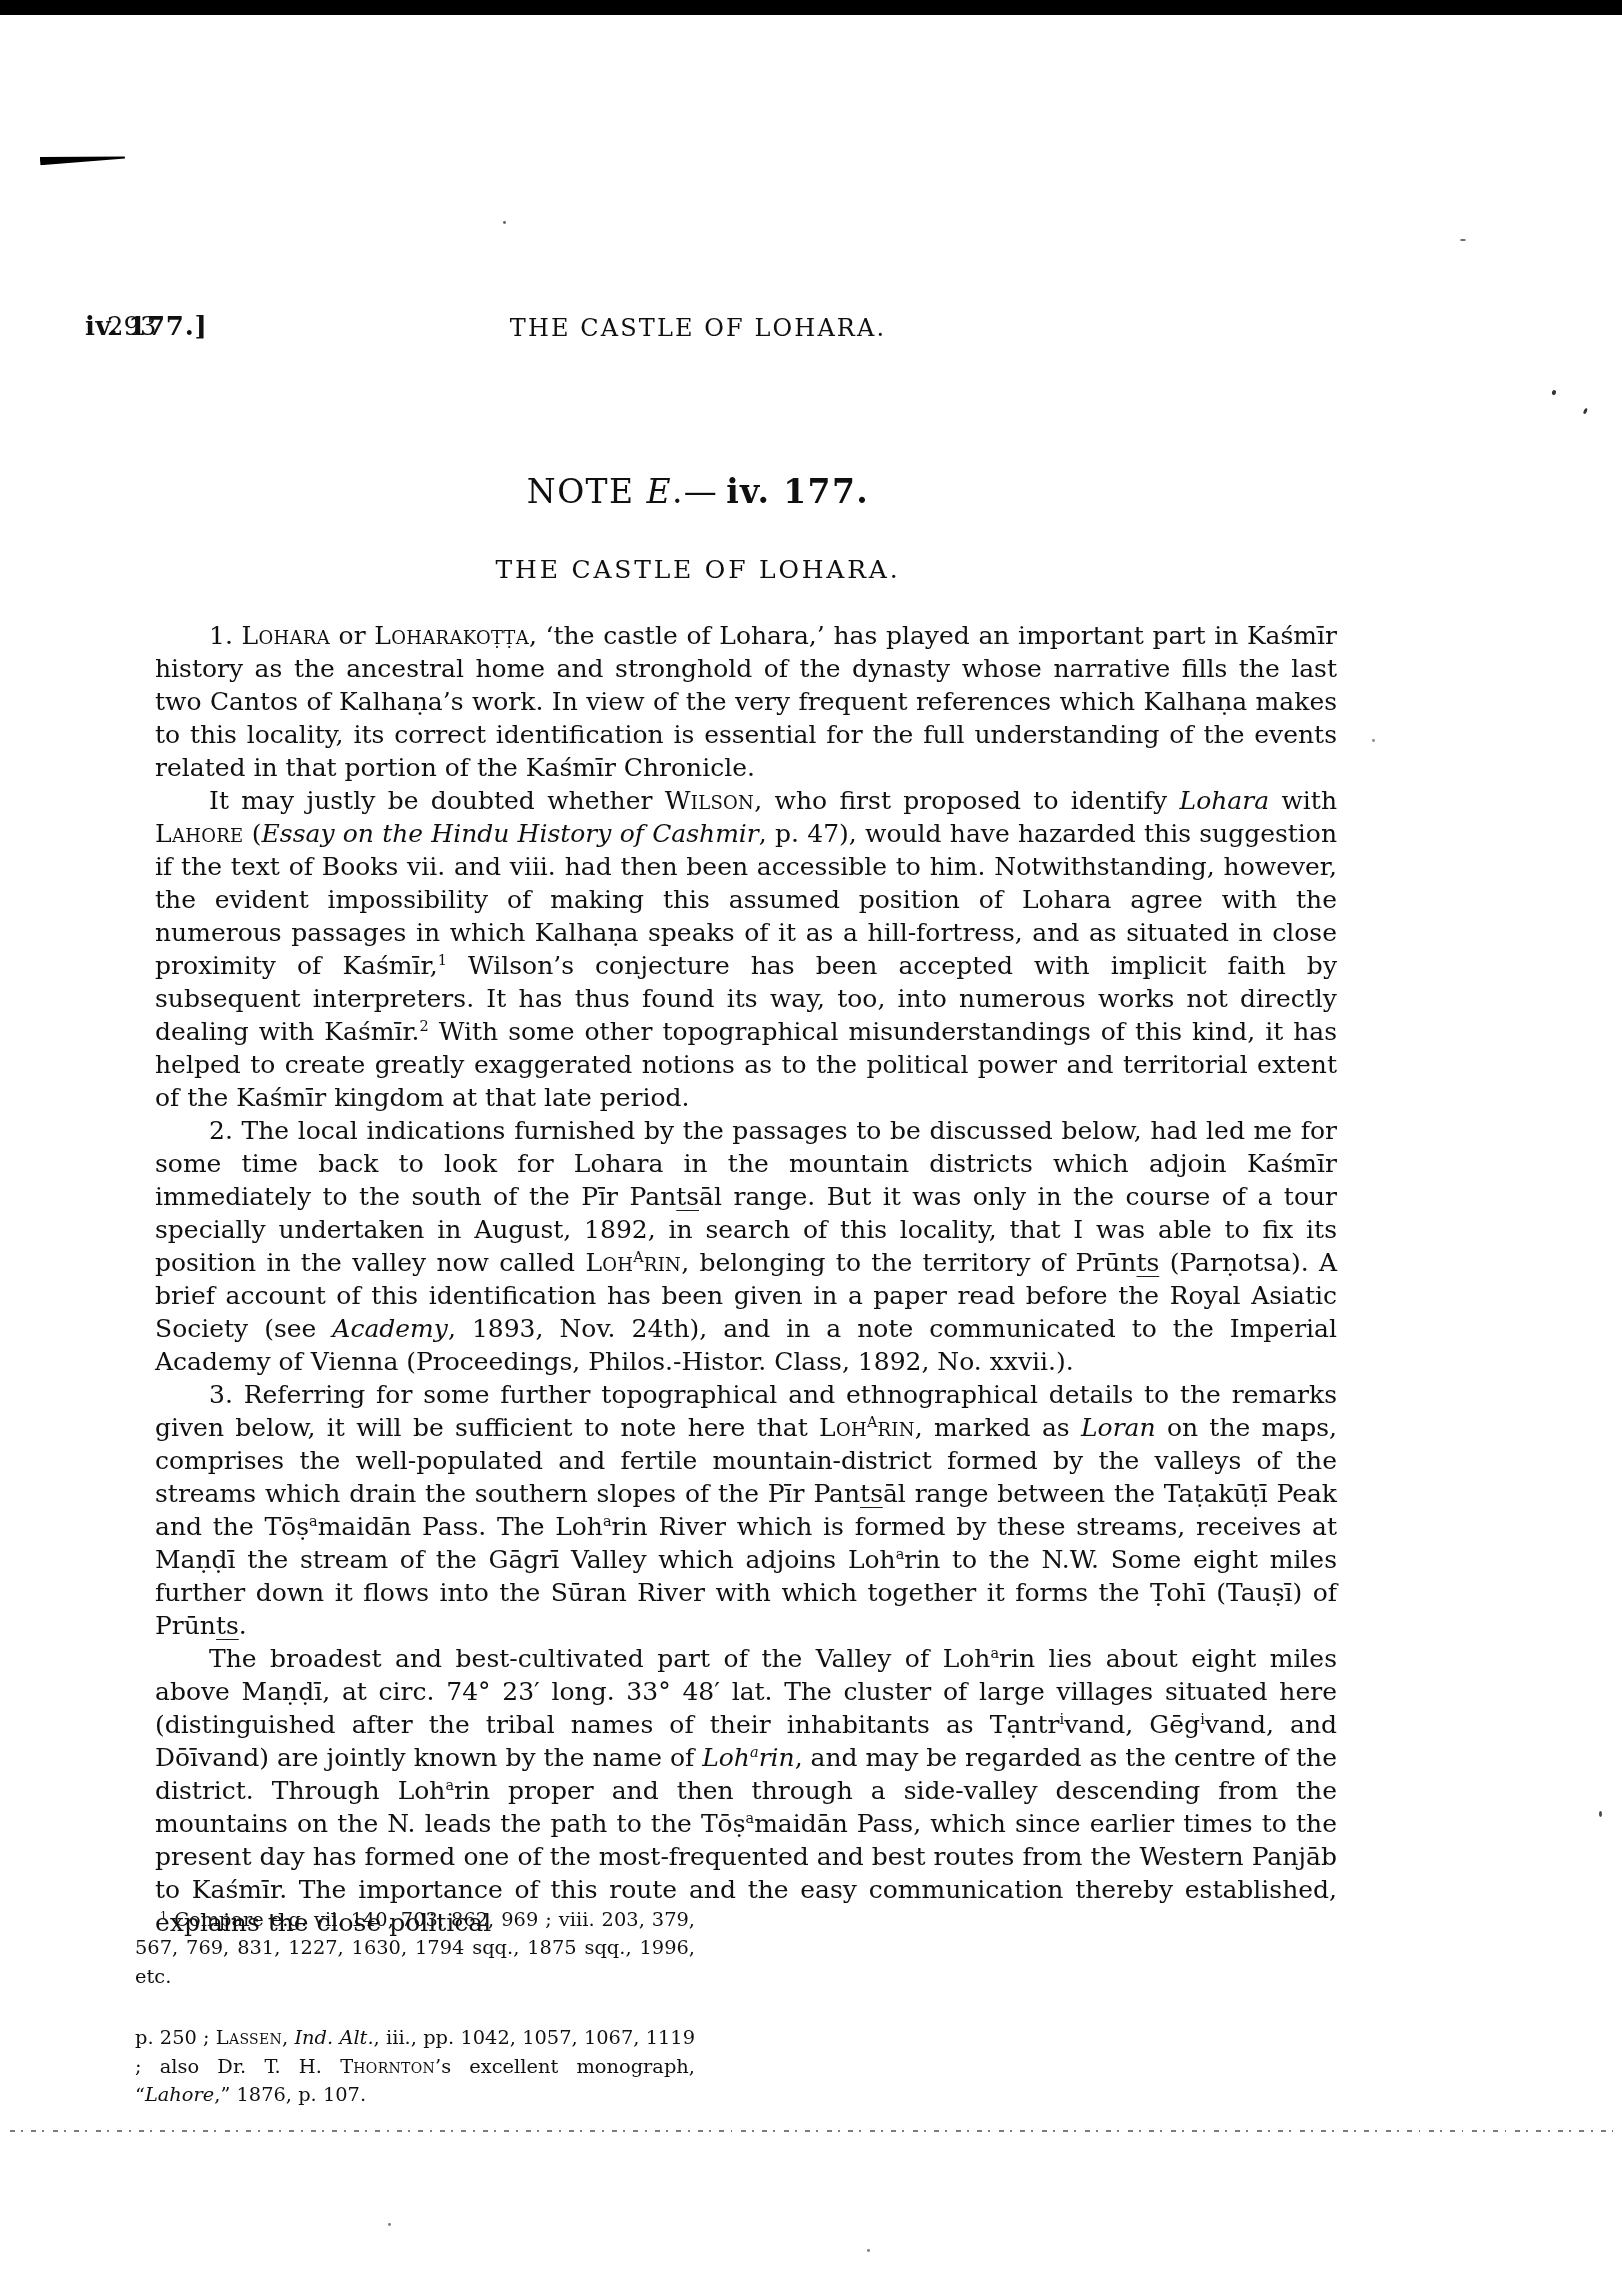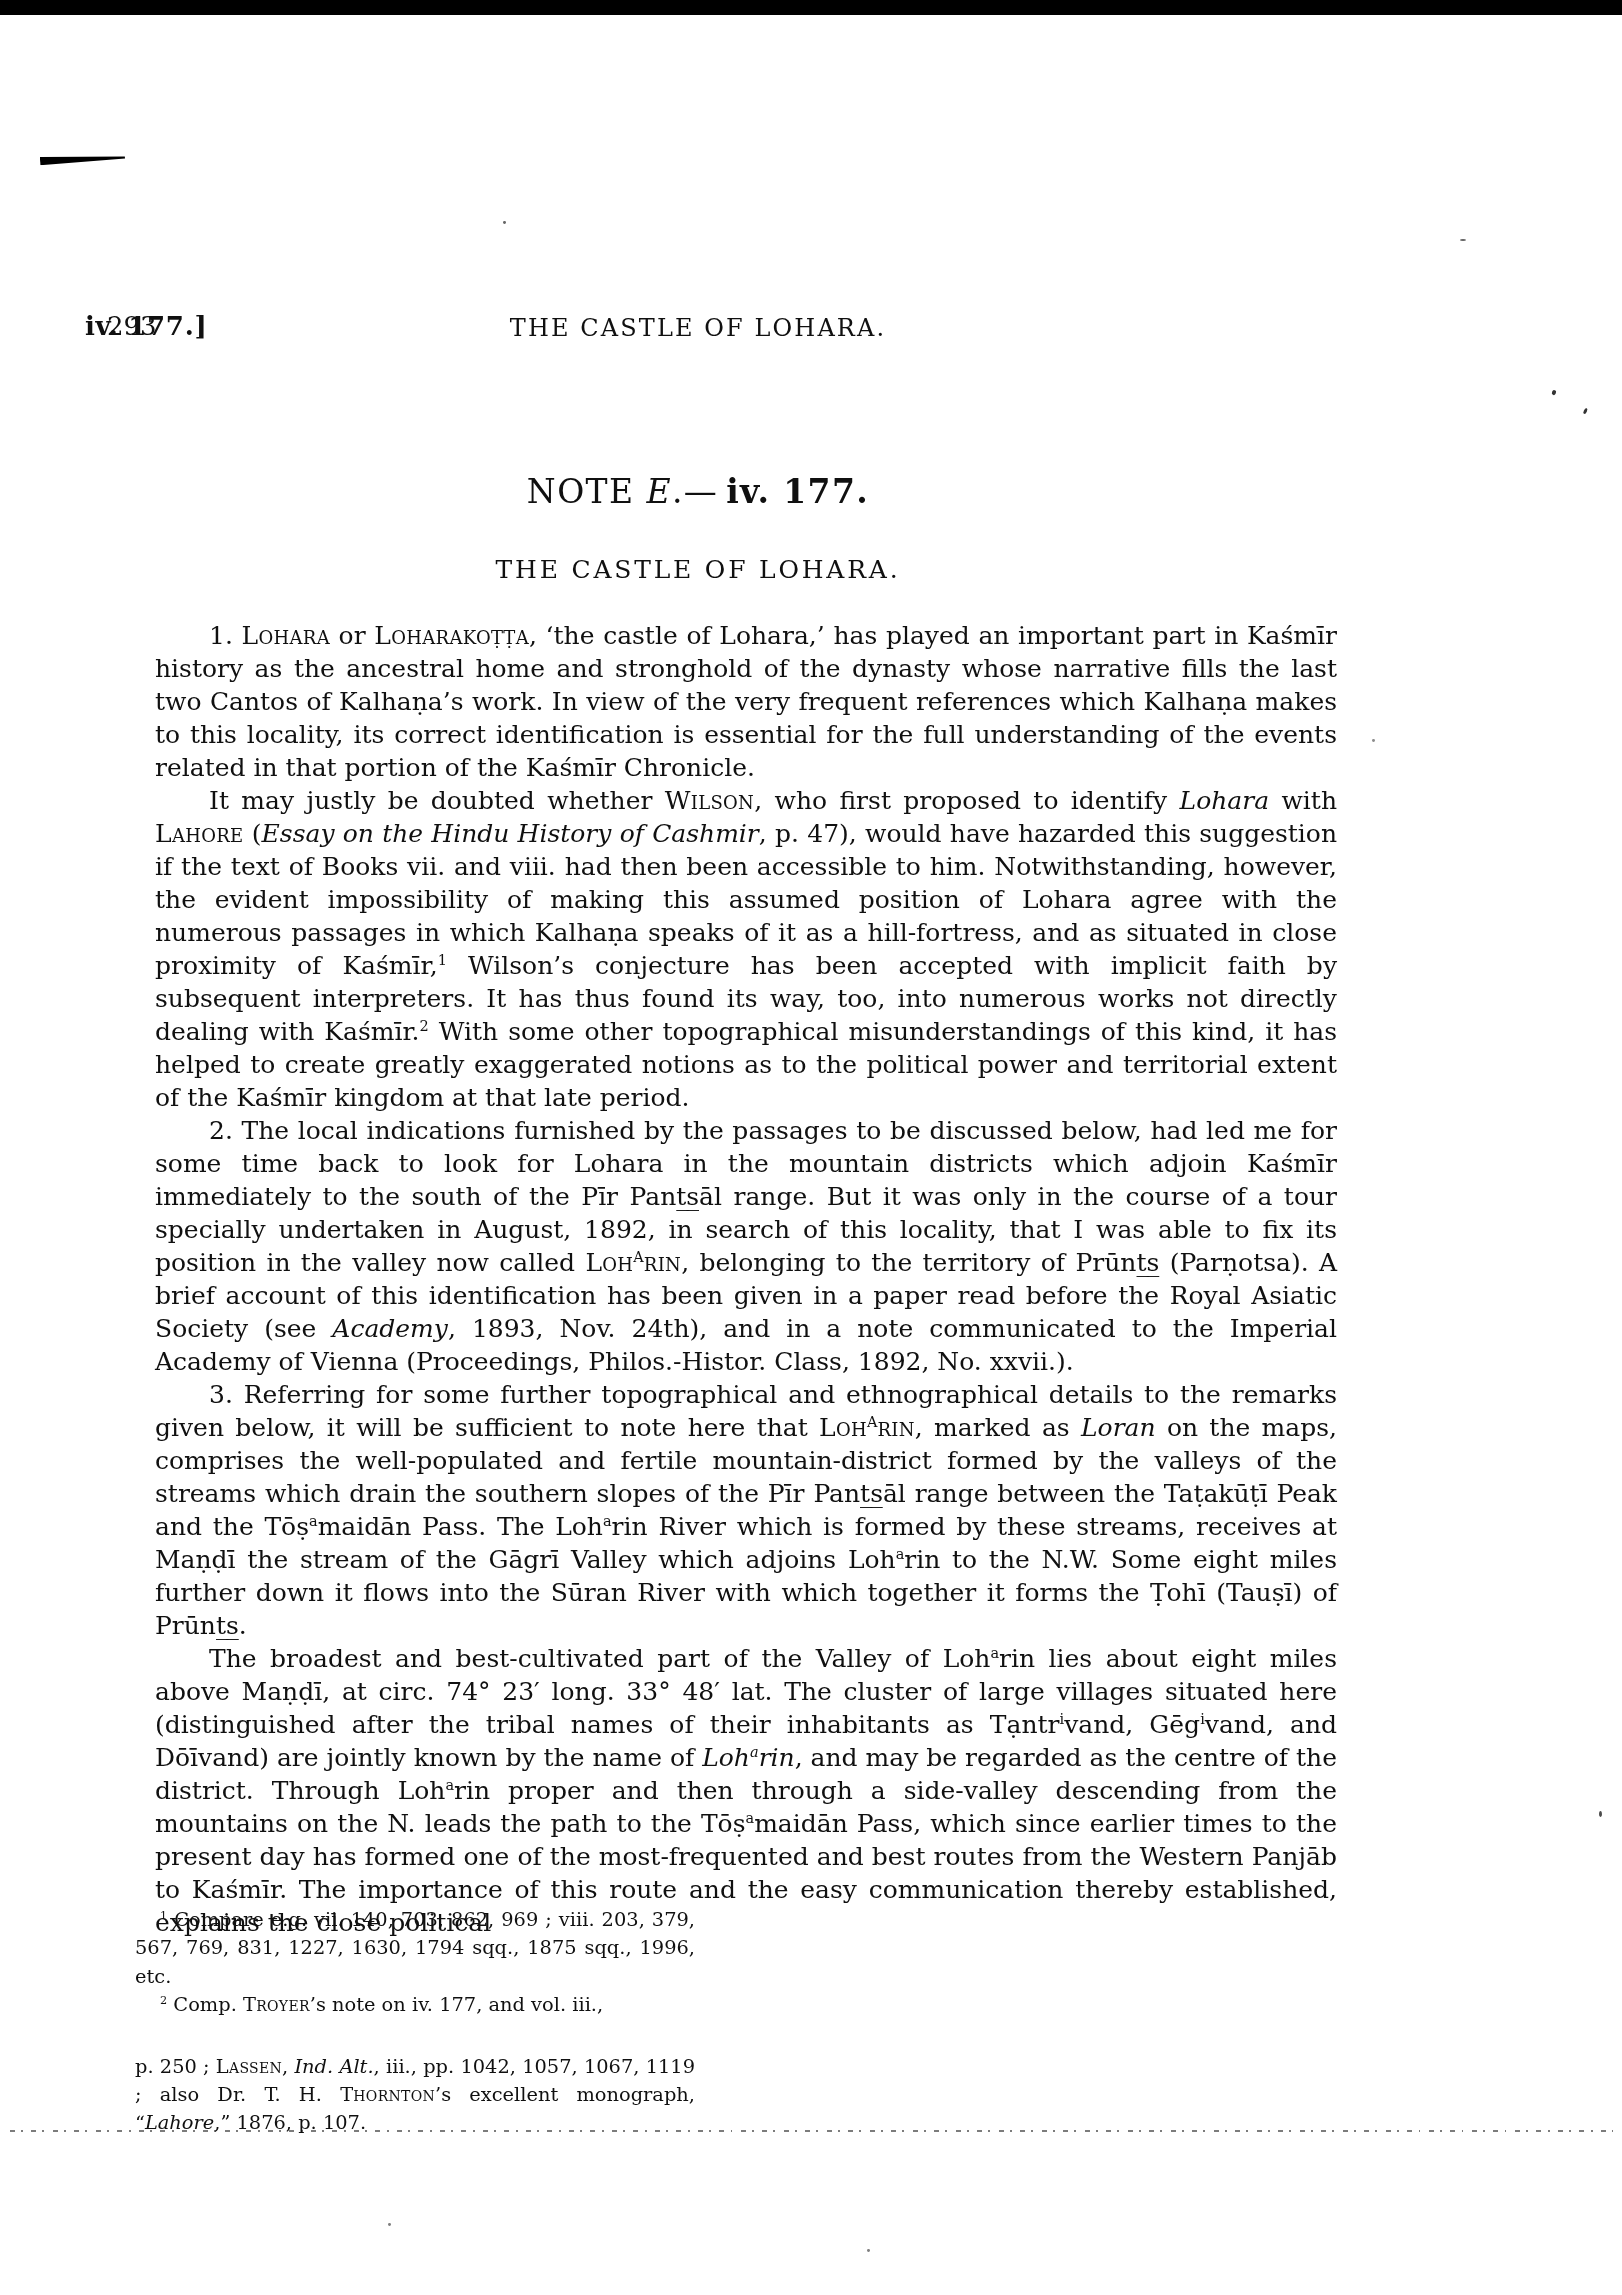--- a/index.html
+++ b/index.html
@@ -65,21 +65,20 @@
     <p class="para"><span>1. </span><span class="sc">Lohara</span><span> or </span><span class="sc">Loharakoṭṭa</span><span>, ‘the castle of Lohara,’ has played an important part in Kaśmīr history as the ancestral home and stronghold of the dynasty whose narrative fills the last two Cantos of Kalhaṇa’s work.  In view of the very frequent references which Kalhaṇa makes to this locality, its correct identification is essential for the full understanding of the events related in that portion of the Kaśmīr Chronicle.</span></p>
     <p class="para"><span>It may justly be doubted whether </span><span class="sc">Wilson</span><span>, who first proposed to identify </span><span class="i">Lohara</span><span> with </span><span class="sc">Lahore</span><span> (</span><span class="i">Essay on the Hindu History of Cashmir</span><span>, p. 47), would have hazarded this suggestion if the text of Books vii. and viii. had then been accessible to him.  Notwithstanding, however, the evident impossibility of making this assumed position of Lohara agree with the numerous passages in which Kalhaṇa speaks of it as a hill-fortress, and as situated in close proximity of Kaśmīr,</span><span class="sup">1</span><span> Wilson’s conjecture has been accepted with implicit faith by subsequent interpreters.  It has thus found its way, too, into numerous works not directly dealing with Kaśmīr.</span><span class="sup">2</span><span>  With some other topographical misunderstandings of this kind, it has helped to create greatly exaggerated notions as to the political power and territorial extent of the Kaśmīr kingdom at that late period.</span></p>
     <p class="para"><span>2. The local indications furnished by the passages to be discussed below, had led me for some time back to look for Lohara in the mountain districts which adjoin Kaśmīr immediately to the south of the Pīr Pant̲s̲āl range.  But it was only in the course of a tour specially undertaken in August, 1892, in search of this locality, that I was able to fix its position in the valley now called </span><span class="sc">Loh</span><span class="sup">A</span><span class="sc">rin</span><span>, belonging to the territory of Prūnt̲s̲ (Parṇotsa).  A brief account of this identification has been given in a paper read before the Royal Asiatic Society (see </span><span class="i">Academy</span><span>, 1893, Nov. 24th), and in a note communicated to the Imperial Academy of Vienna (Proceedings, Philos.-Histor. Class, 1892, No. xxvii.).</span></p>
     <p class="para"><span>3. Referring for some further topographical and ethnographical details to the remarks given below, it will be sufficient to note here that </span><span class="sc">Loh</span><span class="sup">A</span><span class="sc">rin</span><span>, marked as </span><span class="i">Loran</span><span> on the maps, comprises the well-populated and fertile mountain-district formed by the valleys of the streams which drain the southern slopes of the Pīr Pant̲s̲āl range between the Taṭakūṭī Peak and the Tōṣ</span><span class="sup">a</span><span>maidān Pass.  The Loh</span><span class="sup">a</span><span>rin River which is formed by these streams, receives at Maṇḍī the stream of the Gāgrī Valley which adjoins Loh</span><span class="sup">a</span><span>rin to the N.W.  Some eight miles further down it flows into the Sūran River with which together it forms the Ṭohī (Tauṣī) of Prūnt̲s̲.</span></p>
     <p class="para"><span>The broadest and best-cultivated part of the Valley of Loh</span><span class="sup">a</span><span>rin lies about eight miles above Maṇḍī, at circ. 74° 23′ long. 33° 48′ lat.  The cluster of large villages situated here (distinguished after the tribal names of their inhabitants as Tạntr</span><span class="sup">i</span><span>vand, Gēg</span><span class="sup">i</span><span>vand, and Dōīvand) are jointly known by the name of </span><span class="i">Loh</span><span class="i sup">a</span><span class="i">rin</span><span>, and may be regarded as the centre of the district.  Through Loh</span><span class="sup">a</span><span>rin proper and then through a side-valley descending from the mountains on the N. leads the path to the Tōṣ</span><span class="sup">a</span><span>maidān Pass, which since earlier times to the present day has formed one of the most-frequented and best routes from the Western Panjāb to Kaśmīr.  The importance of this route and the easy communication thereby established, explains the close political</span></p>
   </div>
 
 <div class="footnotes">
   <div class="fn-col left">
       <p class="fn"><span class="sup">1</span><span> Compare e.g. vii. 140, 703, 862, 969 ; viii. 203, 379, 567, 769, 831, 1227, 1630, 1794 sqq., 1875 sqq., 1996, etc.</span></p>
-      <p class="fn"><span class="sup">2</span><span> Comp. </span><span class="sc">Troyer</span><span>’s note on iv. 177, and vol. iii.,</span></p>
     </div>
   <div class="fn-col right">
       <p class="fn"><span>p. 250 ; </span><span class="sc">Lassen</span><span>, </span><span class="i">Ind. Alt.</span><span>, iii., pp. 1042, 1057, 1067, 1119 ; also Dr. T. H. </span><span class="sc">Thornton</span><span>’s excellent monograph, “</span><span class="i">Lahore</span><span>,” 1876, p. 107.</span></p>
     </div>
 </div>
 
 <div class="bottom-line"></div>
 
 <div class="speck s1"></div>
 <div class="speck s2"></div>

